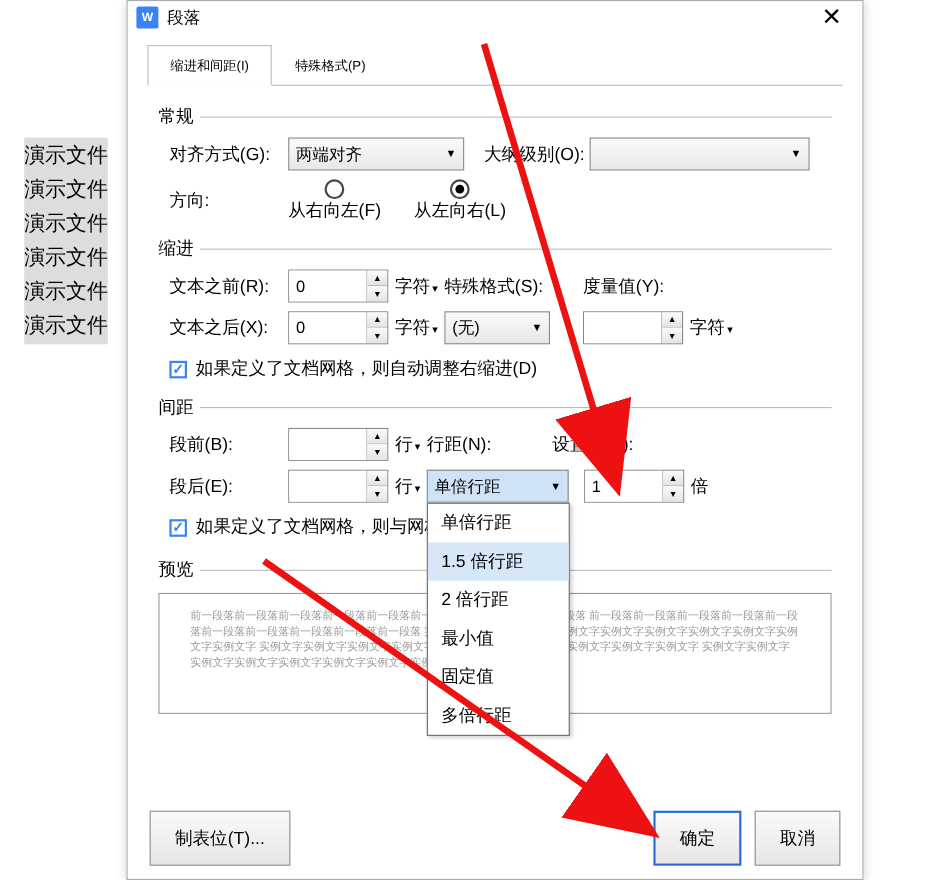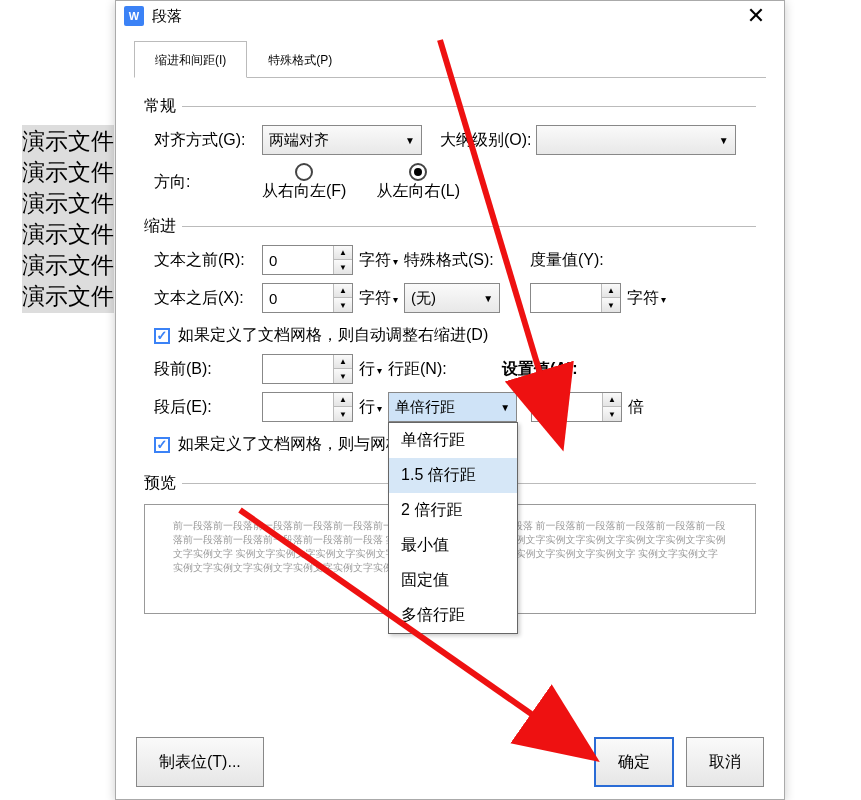--- a/index.html
+++ b/index.html
@@ -10,21 +10,21 @@
   width: 861px;
   height: 800px;
   position: relative;
   overflow: hidden;
 }
 .bg-text {
   position: absolute;
   left: 22px;
   top: 125px;
   color: #000;
-  font-size: 23px;
+  font-size: 19px;
   line-height: 31px;
   background:#ddd;
   padding:1px 0;
 }
 .dialog {
   position: absolute;
   left: 115px;
   top: 0;
   width: 670px;
   height: 800px;
@@ -349,35 +349,39 @@
       <span class="unit">
         <span>字符</span><span style="font-size:10px;margin-left:2px">▾</span>
       </span>
     </div>
 
     <div class="checkbox-row">
       <span class="checkbox-box"></span>
       <span>如果定义了文档网格，则自动调整右缩进(D)</span>
     </div>
 
+    <div class="section-header">
+      <span class="label">间距</span>
+      <span class="line"></span>
+    </div>
 
     <div class="row tight">
       <span class="lab">段前(B):</span>
       <div class="spinner">
         <input value="" style="">
         <div class="spinner-btns">
             <span>▲</span>
             <span>▼</span>
           </div>
       </div>
       <span class="unit">
         <span>行</span><span style="font-size:10px;margin-left:2px">▾</span>
       </span>
       <span style="width:108px">行距(N):</span>
-      <span style="width:120px; margin-left:6px;font-weight:bold;">设置值(A):</span>
+      <span style="width:120px; margin-left:6px;">设置值(A):</span>
     </div>
 
     <div class="row tight" style="position:relative">
       <span class="lab">段后(E):</span>
       <div class="spinner">
         <input value="" style="">
         <div class="spinner-btns">
             <span>▲</span>
             <span>▼</span>
           </div>

